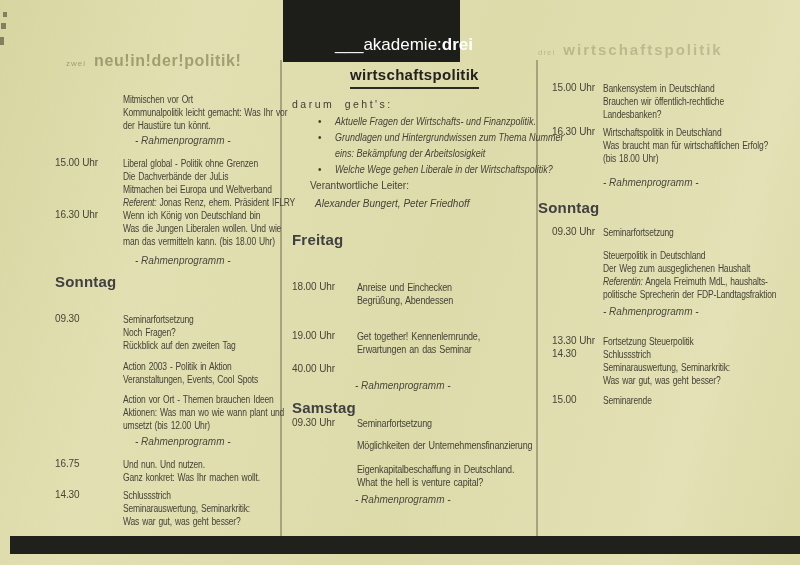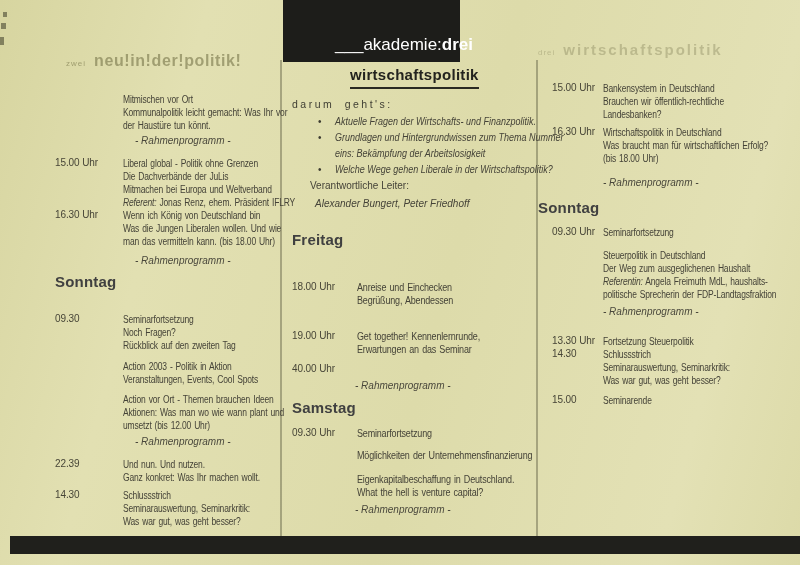--- a/index.html
+++ b/index.html
@@ -52,21 +52,21 @@
   .bullets li{position:relative;padding-left:43px;font-style:italic;font-size:10px;line-height:16px;}
   .bullets li .pre{line-height:16px;}
   .bullets li::before{content:"•";position:absolute;left:26px;top:0;font-style:normal;color:#3c3b30;}
   .leaders-label{margin-left:18px;font-size:10px;line-height:12.5px;margin-bottom:5px;}
   .leaders-names{margin-left:23px;font-style:italic;font-size:10px;line-height:12.5px;margin-bottom:21px;}
   .panel-mid .b-day1{margin-bottom:32px;}
   .panel-mid .b-r0{margin-bottom:23px;}
   .panel-mid .b-r1{margin-bottom:7px;}
   .panel-mid .b-r2{margin-bottom:4px;}
   .panel-mid .b-rahmen1{margin-left:63px;margin-bottom:7px;}
-  .panel-mid .b-day2{margin-bottom:10px;}
+  .panel-mid .b-day2{margin-bottom:0;}
   .panel-mid .b-r3{margin-bottom:9px;}
   .panel-mid .b-r4{margin-bottom:11px;}
   .panel-mid .b-r5{margin-bottom:5px;}
   .panel-mid .b-rahmen2{margin-left:63px;}
 
   
   .panel-right{left:552px;top:82px;width:242px;}
   .panel-right .b-r0{margin-bottom:5px;}
   .panel-right .b-r1{margin-bottom:12px;}
   .panel-right .b-rahmen1{margin-left:51px;margin-bottom:9px;}
@@ -165,21 +165,21 @@
     <div class="row b-r5">
       <div class="time"></div>
       <div class="desc">
           <span class="pre">Action vor Ort - Themen brauchen Ideen
 Aktionen: Was man wo wie wann plant und
 umsetzt (bis 12.00 Uhr)</span>
         </div>
     </div>
     <div class="rahmen b-rahmen3">- Rahmenprogramm -</div>
     <div class="row b-r6">
-      <div class="time">22.39</div>
+      <div class="time">16.75</div>
       <div class="desc">
           <span class="pre">Und nun. Und nutzen.
 Ganz konkret: Was Ihr machen wollt.</span>
         </div>
     </div>
     <div class="row b-r7">
       <div class="time">14.30</div>
       <div class="desc">
           <span class="pre">Schlussstrich
 Seminarauswertung, Seminarkritik:

